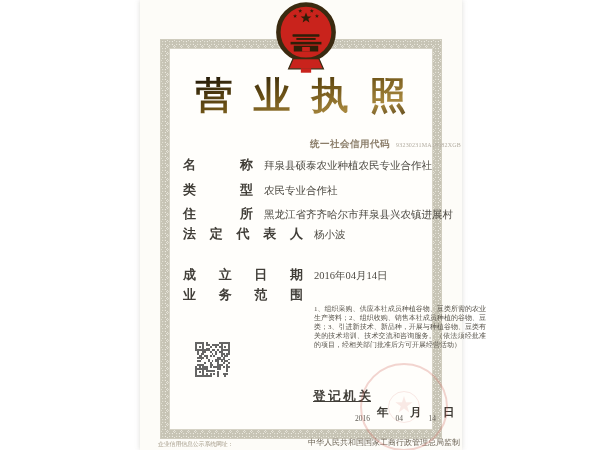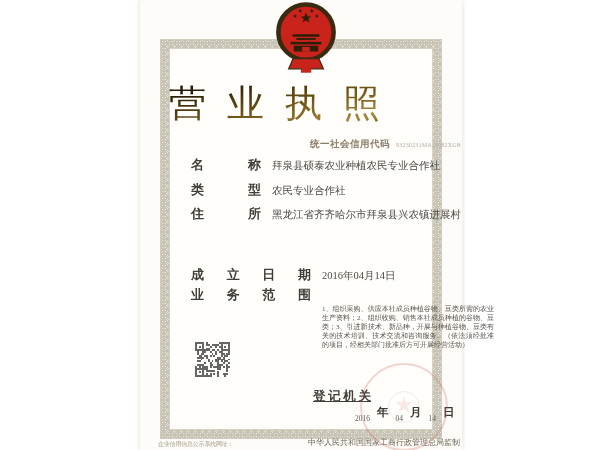--- a/index.html
+++ b/index.html
@@ -20,33 +20,33 @@
     background:
       repeating-radial-gradient(circle at 3px 3px, #c6c3b4 0 1.5px, rgba(0,0,0,0) 2.3px) 0 0/7px 7px,
       repeating-linear-gradient(90deg,#eceadf 0 3.5px,#f8f6ef 3.5px 7px);
   }
   .frame::after{
     content:"";position:absolute;inset:8px;background:#fffefb;border:1px solid #d6d3c6;
   }
   .emblem{position:absolute;left:127px;top:2px;width:78px;height:72px;z-index:4;}
   .emblem svg{width:100%;height:100%;display:block;}
   .title{
-    position:absolute;left:0;top:74px;width:100%;margin:8px;z-index:3;
-    text-align:left;font-size:37px;font-weight:400;
+    position:absolute;left:0;top:74px;width:100%;margin:0;z-index:3;
+    text-align:center;font-size:37px;font-weight:700;
     letter-spacing:21px;text-indent:21px;line-height:44px;
     background:linear-gradient(168deg,#241a08 15%,#6b5115 45%,#a8883e 72%,#3d2d0e 95%);
     -webkit-background-clip:text;background-clip:text;
     color:transparent;-webkit-text-fill-color:transparent;
   }
   .credit-line{
     position:absolute;top:133px;right:1px;z-index:3;white-space:nowrap;text-align:right;
   }
   .cc-label{font-size:9.5px;font-weight:700;color:#8b7d69;letter-spacing:.5px;}
   .cc-value{font-size:6px;color:#b2aca0;margin-left:2px;letter-spacing:.2px;}
-  .fields{position:absolute;left:8px;top:0;width:100%;height:100%;z-index:3;}
+  .fields{position:absolute;left:0;top:0;width:100%;height:100%;z-index:3;}
   .row{position:absolute;left:43px;white-space:nowrap;}
   .lbl{
     display:inline-block;vertical-align:top;
     font-size:13px;font-weight:700;color:#413e38;
     text-align:justify;text-align-last:justify;line-height:15px;
   }
   .lbl.narrow{width:70px;}
   .lbl.wide{width:120px;}
   .val{
     display:inline-block;vertical-align:top;margin-left:7px;
@@ -132,20 +132,24 @@
         <span class="lbl narrow">名称</span>
         <span class="val">拜泉县硕泰农业种植农民专业合作社</span>
       </div>
       <div class="row" style="top:206px">
         <span class="lbl narrow">住所</span>
         <span class="val">黑龙江省齐齐哈尔市拜泉县兴农镇进展村</span>
       </div>
       <div class="row" style="top:182px">
         <span class="lbl narrow">类型</span>
         <span class="val">农民专业合作社</span>
+      </div>
+      <div class="row" style="top:226px">
+        <span class="lbl wide">法定代表人</span>
+        <span class="val">杨小波</span>
       </div>
       <div class="row" style="top:267px">
         <span class="lbl wide">成立日期</span>
         <span class="val">2016年04月14日</span>
       </div>
       <div class="row" style="top:287px">
         <span class="lbl wide">业务范围</span>
         <span class="val scope">1、组织采购、供应本社成员种植谷物、豆类所需的农业生产资料；2、组织收购、销售本社成员种植的谷物、豆类；3、引进新技术、新品种，开展与种植谷物、豆类有关的技术培训、技术交流和咨询服务。（依法须经批准的项目，经相关部门批准后方可开展经营活动）</span>
       </div>
     </div>

